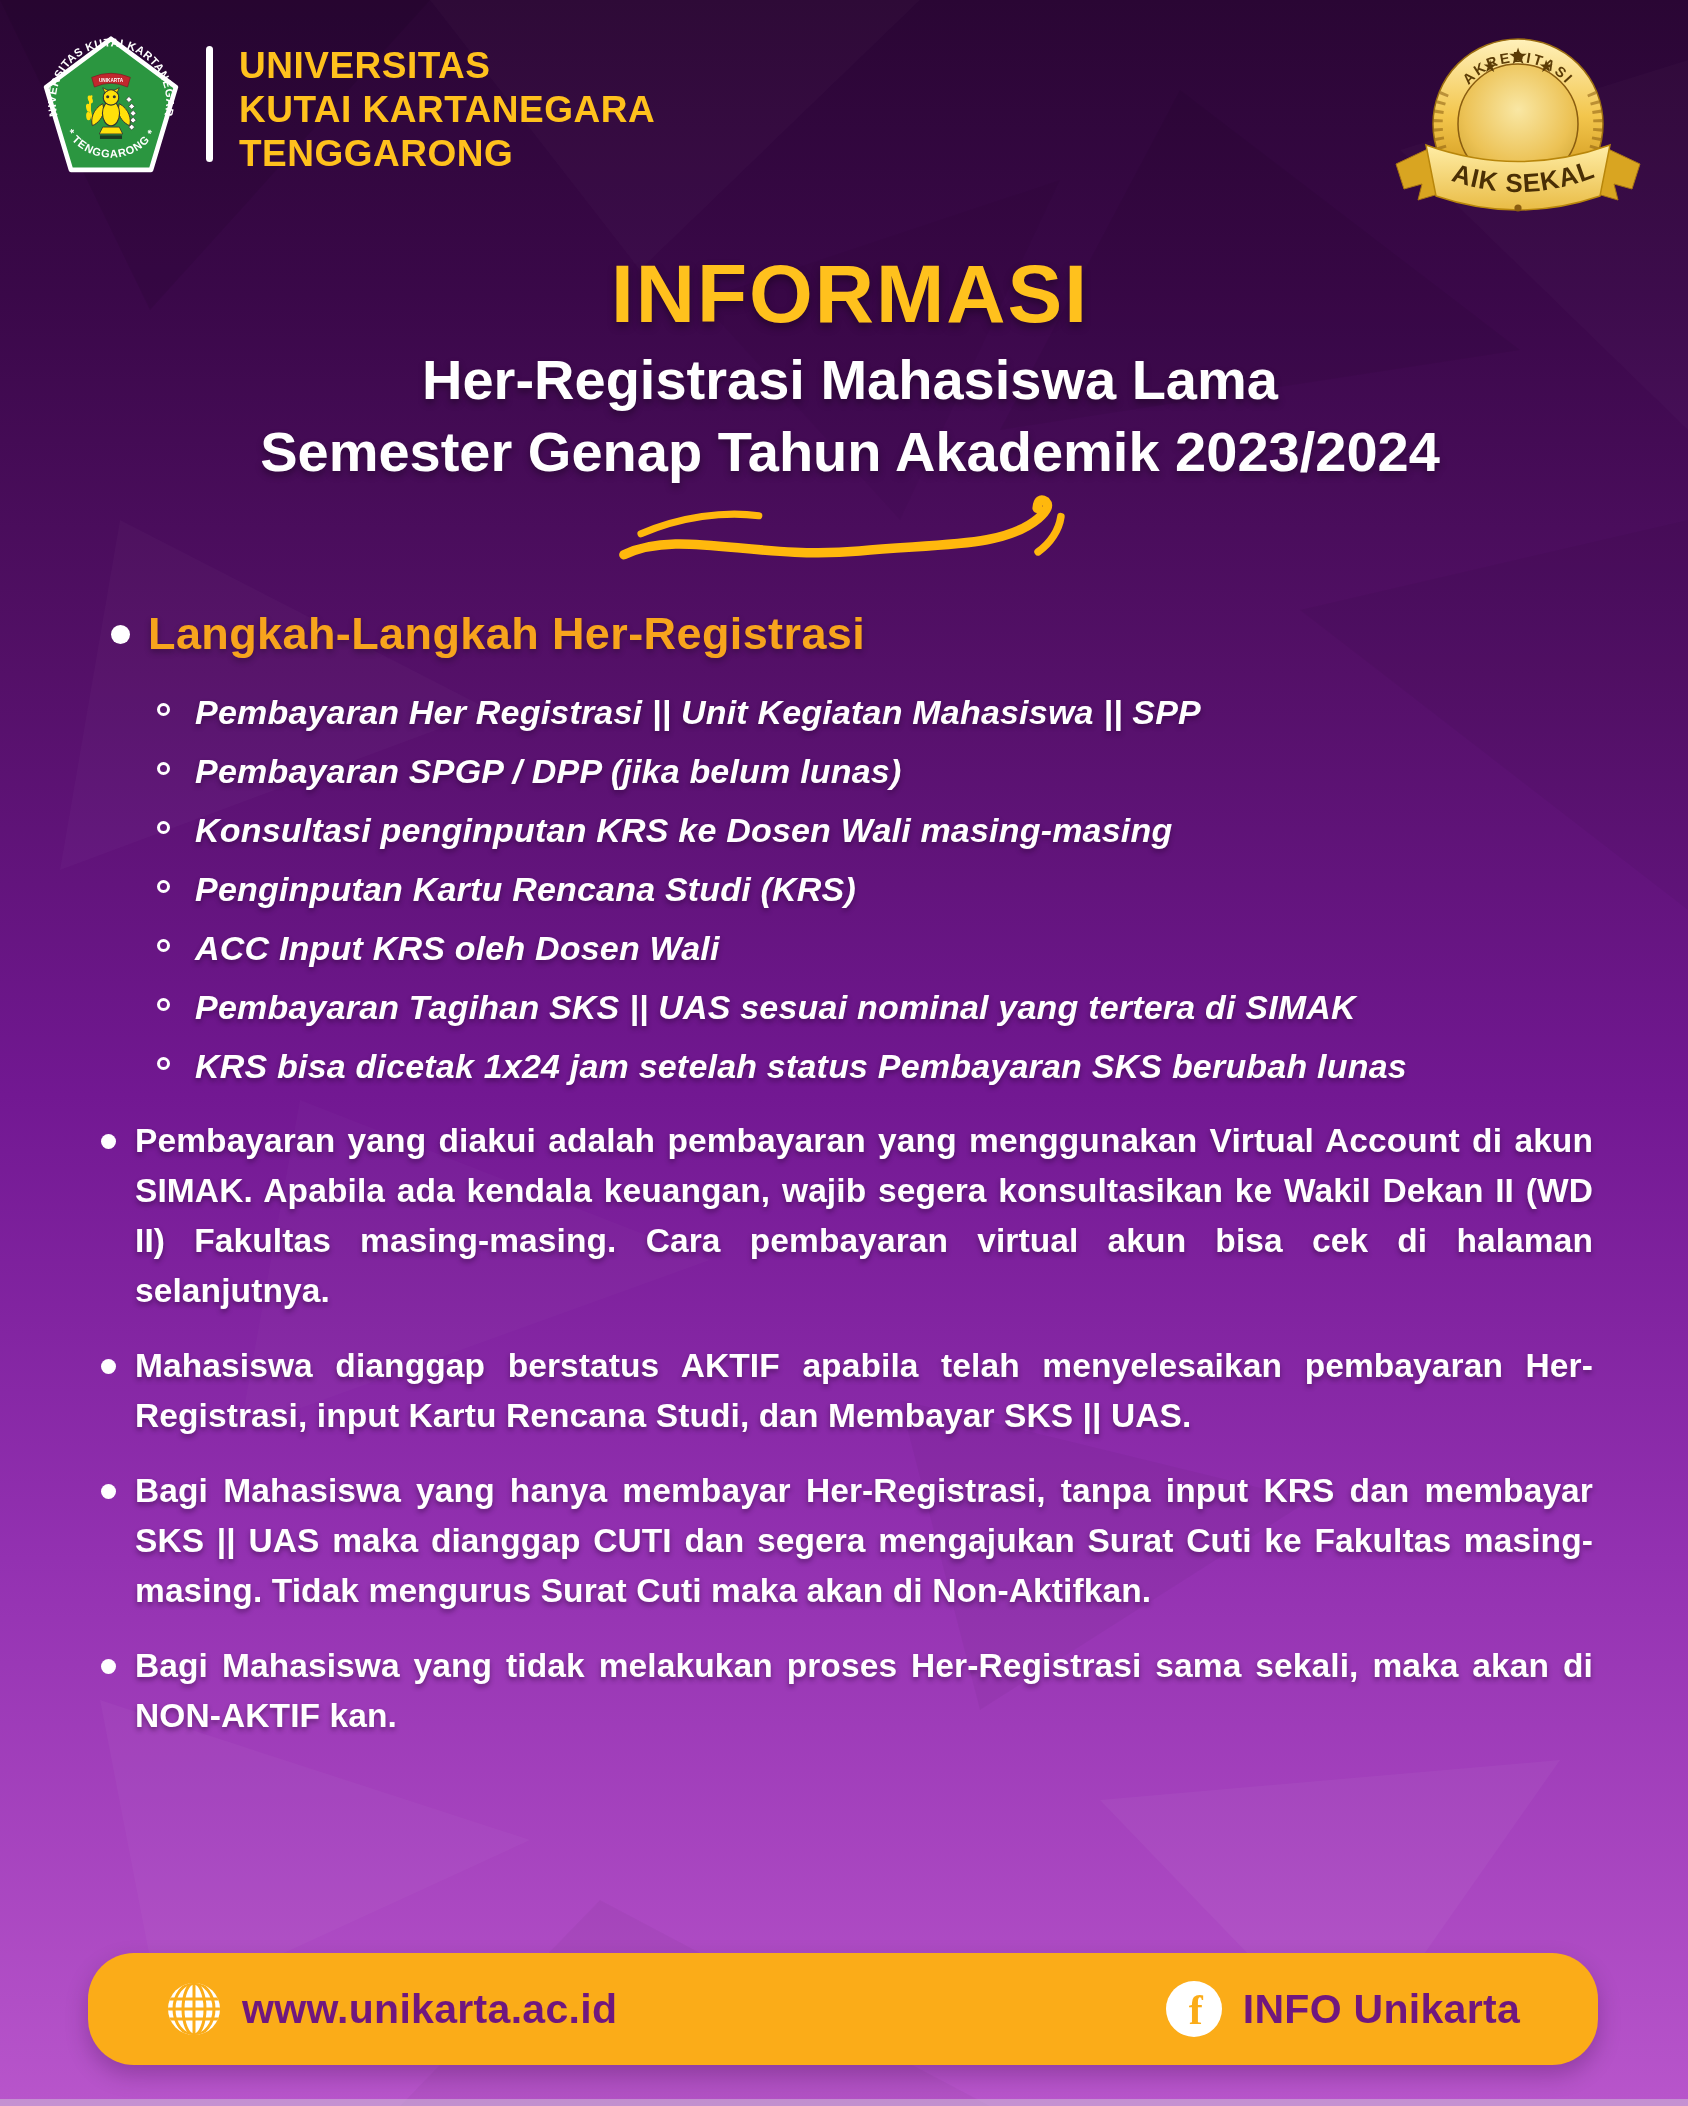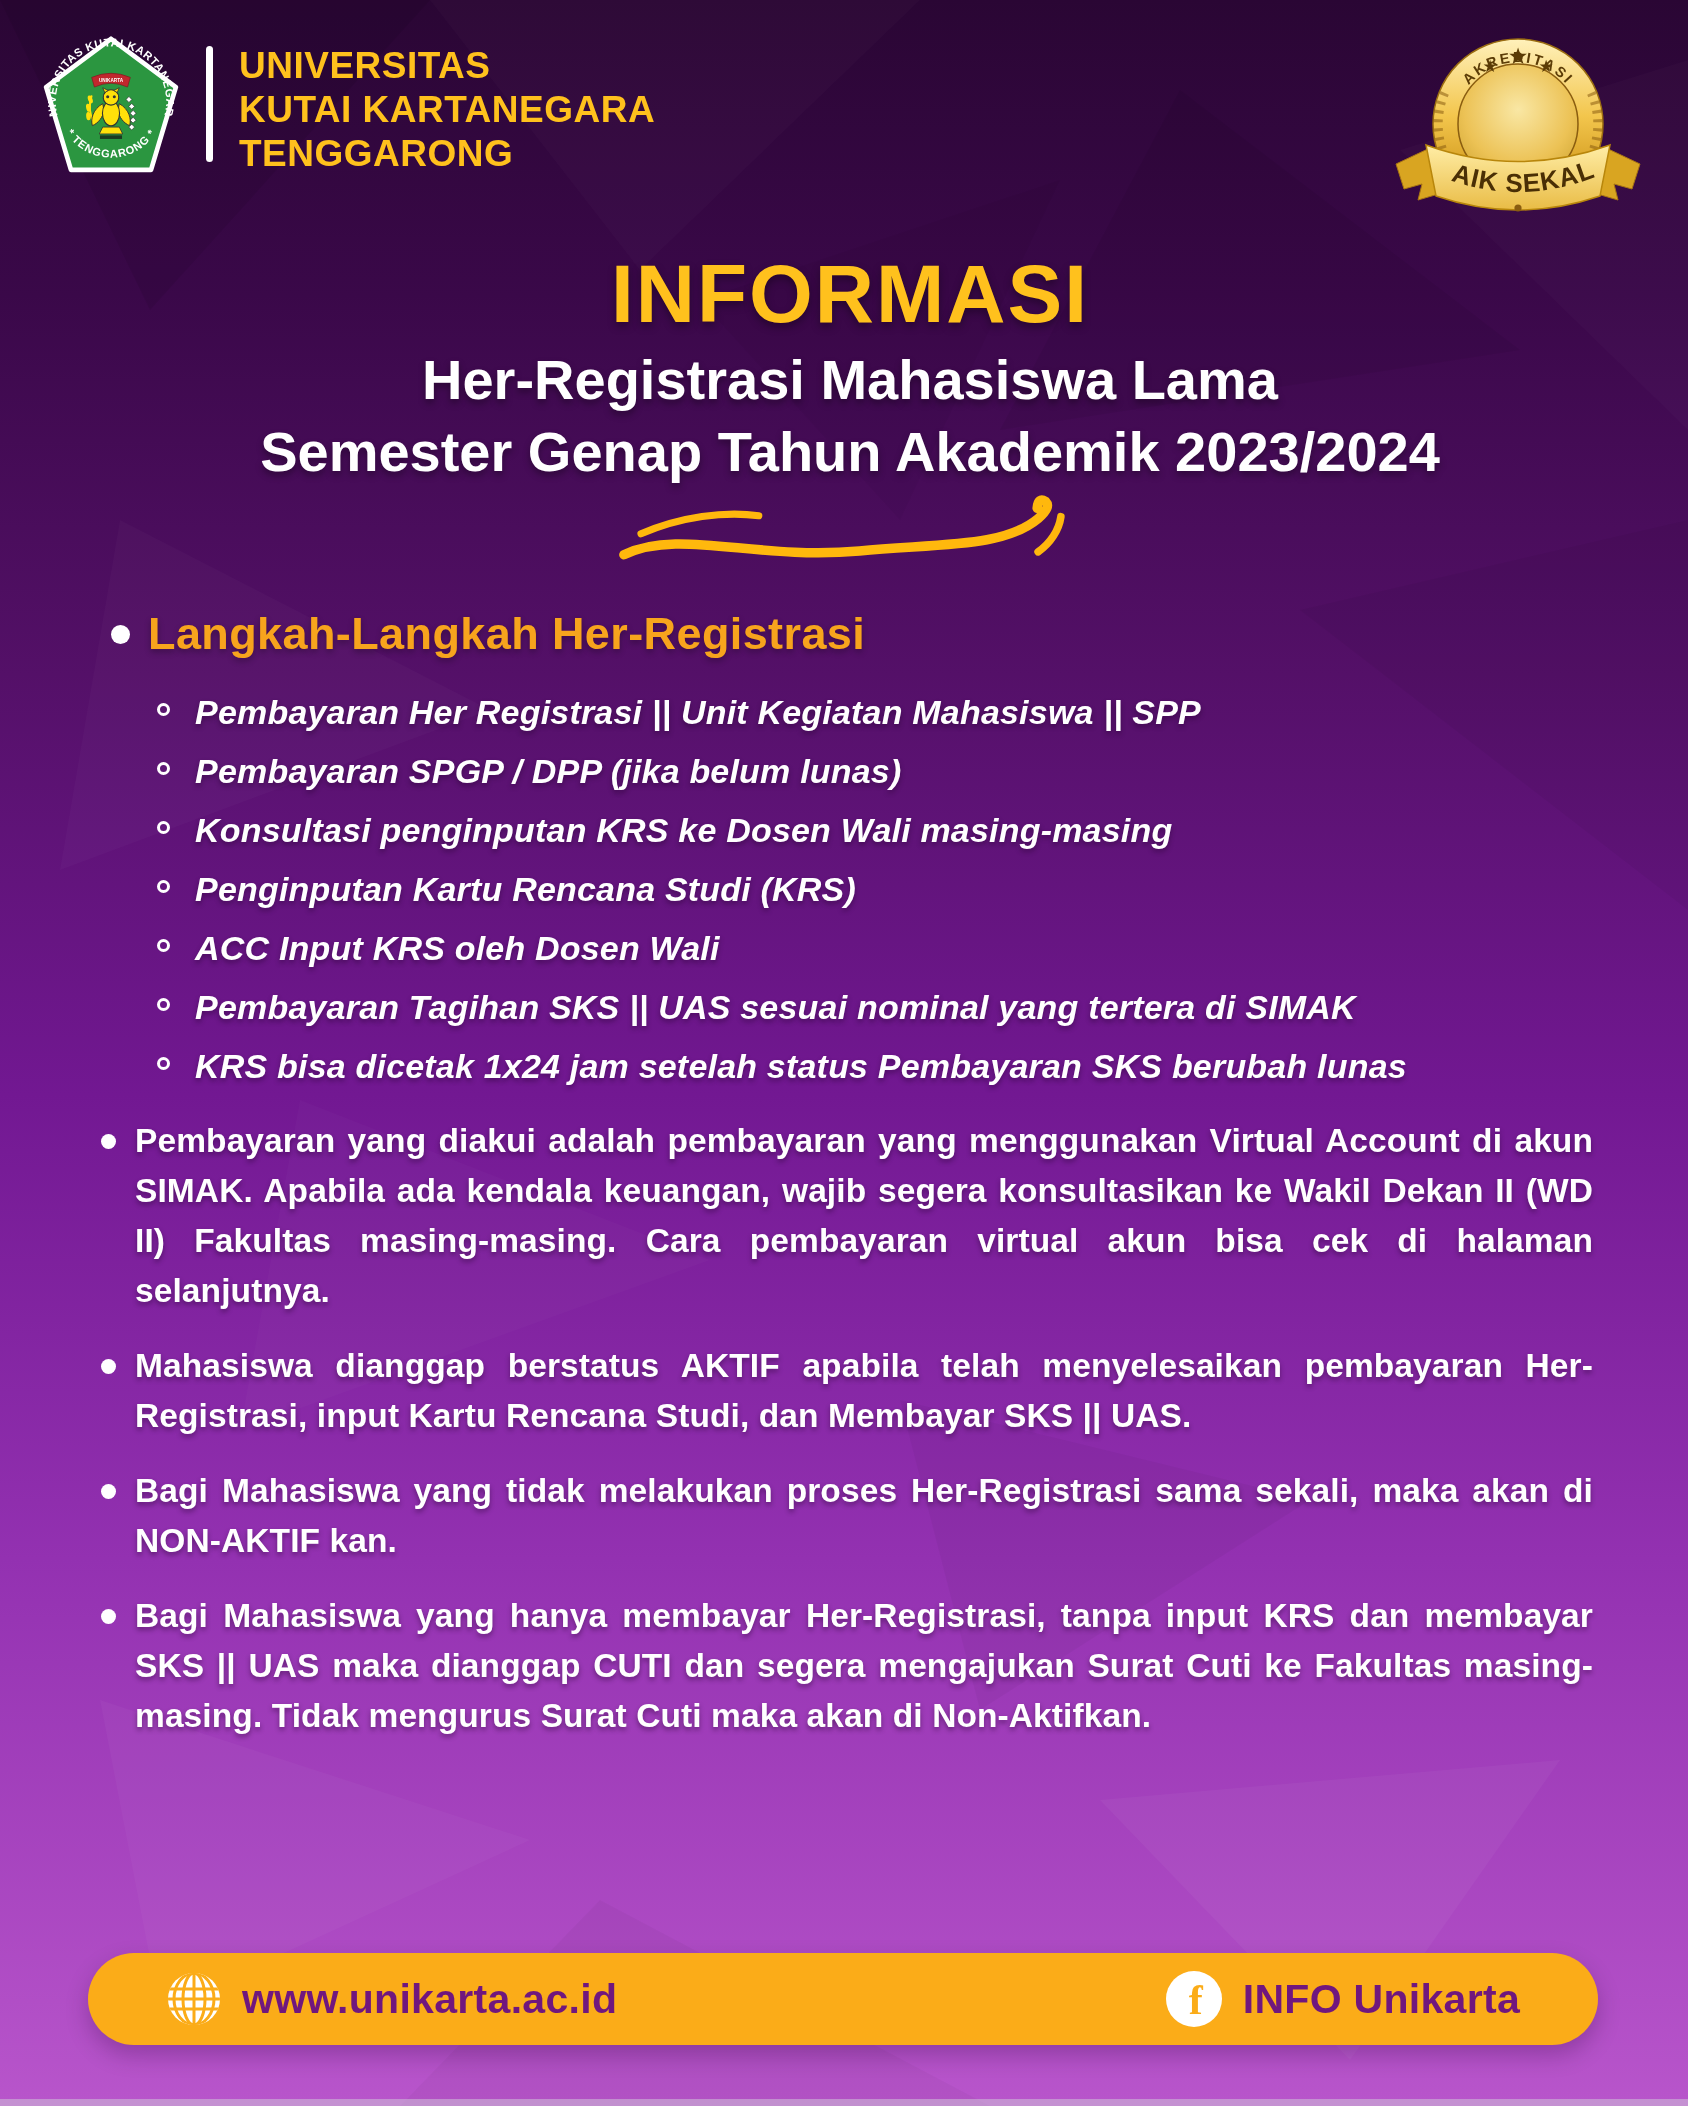--- a/index.html
+++ b/index.html
@@ -32,21 +32,21 @@
   .steps-list li{position:relative;font-size:34px;line-height:40px;font-weight:700;letter-spacing:.2px;color:#fff;margin-bottom:19px;text-shadow:0 3px 5px rgba(35,0,45,.45);font-style:italic;}
   .steps-list li::before{content:"";position:absolute;left:-38px;top:11px;width:13px;height:13px;border:3px solid #fff;border-radius:50%;box-sizing:border-box;background:transparent;}
 
   
   .notes{position:absolute;top:1116px;left:135px;right:95px;list-style:none;margin:0;padding:0;}
   .notes li{position:relative;font-size:33.5px;line-height:50px;font-weight:700;letter-spacing:.1px;color:#fff;text-align:justify;margin-bottom:25px;text-shadow:0 3px 5px rgba(35,0,45,.45);}
   .notes li::before{content:"";position:absolute;left:-34px;top:18px;width:15px;height:15px;border-radius:50%;background:#fff;}
   .notes .accent{color:var(--c-orange,#f7a41d);}
 
   
-  .footer-bar{position:absolute;left:88px;right:90px;top:1953px;height:92px;border-radius:46px;background:var(--c-pill,#fbac18);display:flex;align-items:center;justify-content:space-between;padding:0 78px;box-sizing:border-box;box-shadow:0 10px 22px rgba(40,0,50,.25);gap:48px;}
+  .footer-bar{position:absolute;left:88px;right:90px;top:1953px;height:112px;border-radius:46px;background:var(--c-pill,#fbac18);display:flex;align-items:center;justify-content:space-between;padding:0 78px;box-sizing:border-box;box-shadow:0 10px 22px rgba(40,0,50,.25);gap:48px;}
   .social{display:flex;align-items:center;gap:20px;color:var(--c-pill-text,#70177e);font-size:41px;font-weight:800;letter-spacing:.3px;cursor:pointer;}
   .social svg{display:block;}
 </style>
 </head>
 <body>
 
 <div class="poster">
 
   <svg class="texture" width="1688" height="2106" viewBox="0 0 1688 2106" preserveAspectRatio="none">
     <polygon points="0,0 430,0 150,310" fill="#000000" opacity="0.07"></polygon>
@@ -177,22 +177,22 @@
         <li>Penginputan Kartu Rencana Studi (KRS)</li>
         <li>ACC Input KRS oleh Dosen Wali</li>
         <li>Pembayaran Tagihan SKS || UAS sesuai nominal yang tertera di SIMAK</li>
         <li>KRS bisa dicetak 1x24 jam setelah status Pembayaran SKS berubah lunas</li>
       </ul>
   </div>
 
   <ul class="notes">
       <li><span>Pembayaran yang diakui adalah pembayaran yang menggunakan Virtual Account di akun SIMAK. Apabila ada kendala keuangan, wajib segera konsultasikan ke Wakil Dekan II (WD II) Fakultas masing-masing. Cara pembayaran virtual akun bisa cek di halaman selanjutnya.</span></li>
       <li><span>Mahasiswa dianggap berstatus AKTIF apabila telah menyelesaikan pembayaran Her-Registrasi, input Kartu Rencana Studi, dan Membayar SKS || UAS.</span></li>
+      <li><span>Bagi Mahasiswa yang hanya membayar Her-Registrasi, tanpa input KRS dan membayar SKS || UAS maka dianggap CUTI dan segera mengajukan Surat Cuti ke Fakultas masing-masing. Tidak mengurus Surat Cuti maka akan di Non-Aktifkan.</span></li>
       <li><span>Bagi Mahasiswa yang tidak melakukan proses Her-Registrasi sama sekali, maka akan di NON-AKTIF kan.</span></li>
-      <li><span>Bagi Mahasiswa yang hanya membayar Her-Registrasi, tanpa input KRS dan membayar SKS || UAS maka dianggap CUTI dan segera mengajukan Surat Cuti ke Fakultas masing-masing. Tidak mengurus Surat Cuti maka akan di Non-Aktifkan.</span></li>
     </ul>
 
   <div class="footer-bar">
 
     <div class="social">
       <span>
         <svg width="56" height="56" viewBox="0 0 56 56">
           <defs>
               <clipPath id="gclip">
                 <circle cx="28" cy="28" r="26"></circle>

